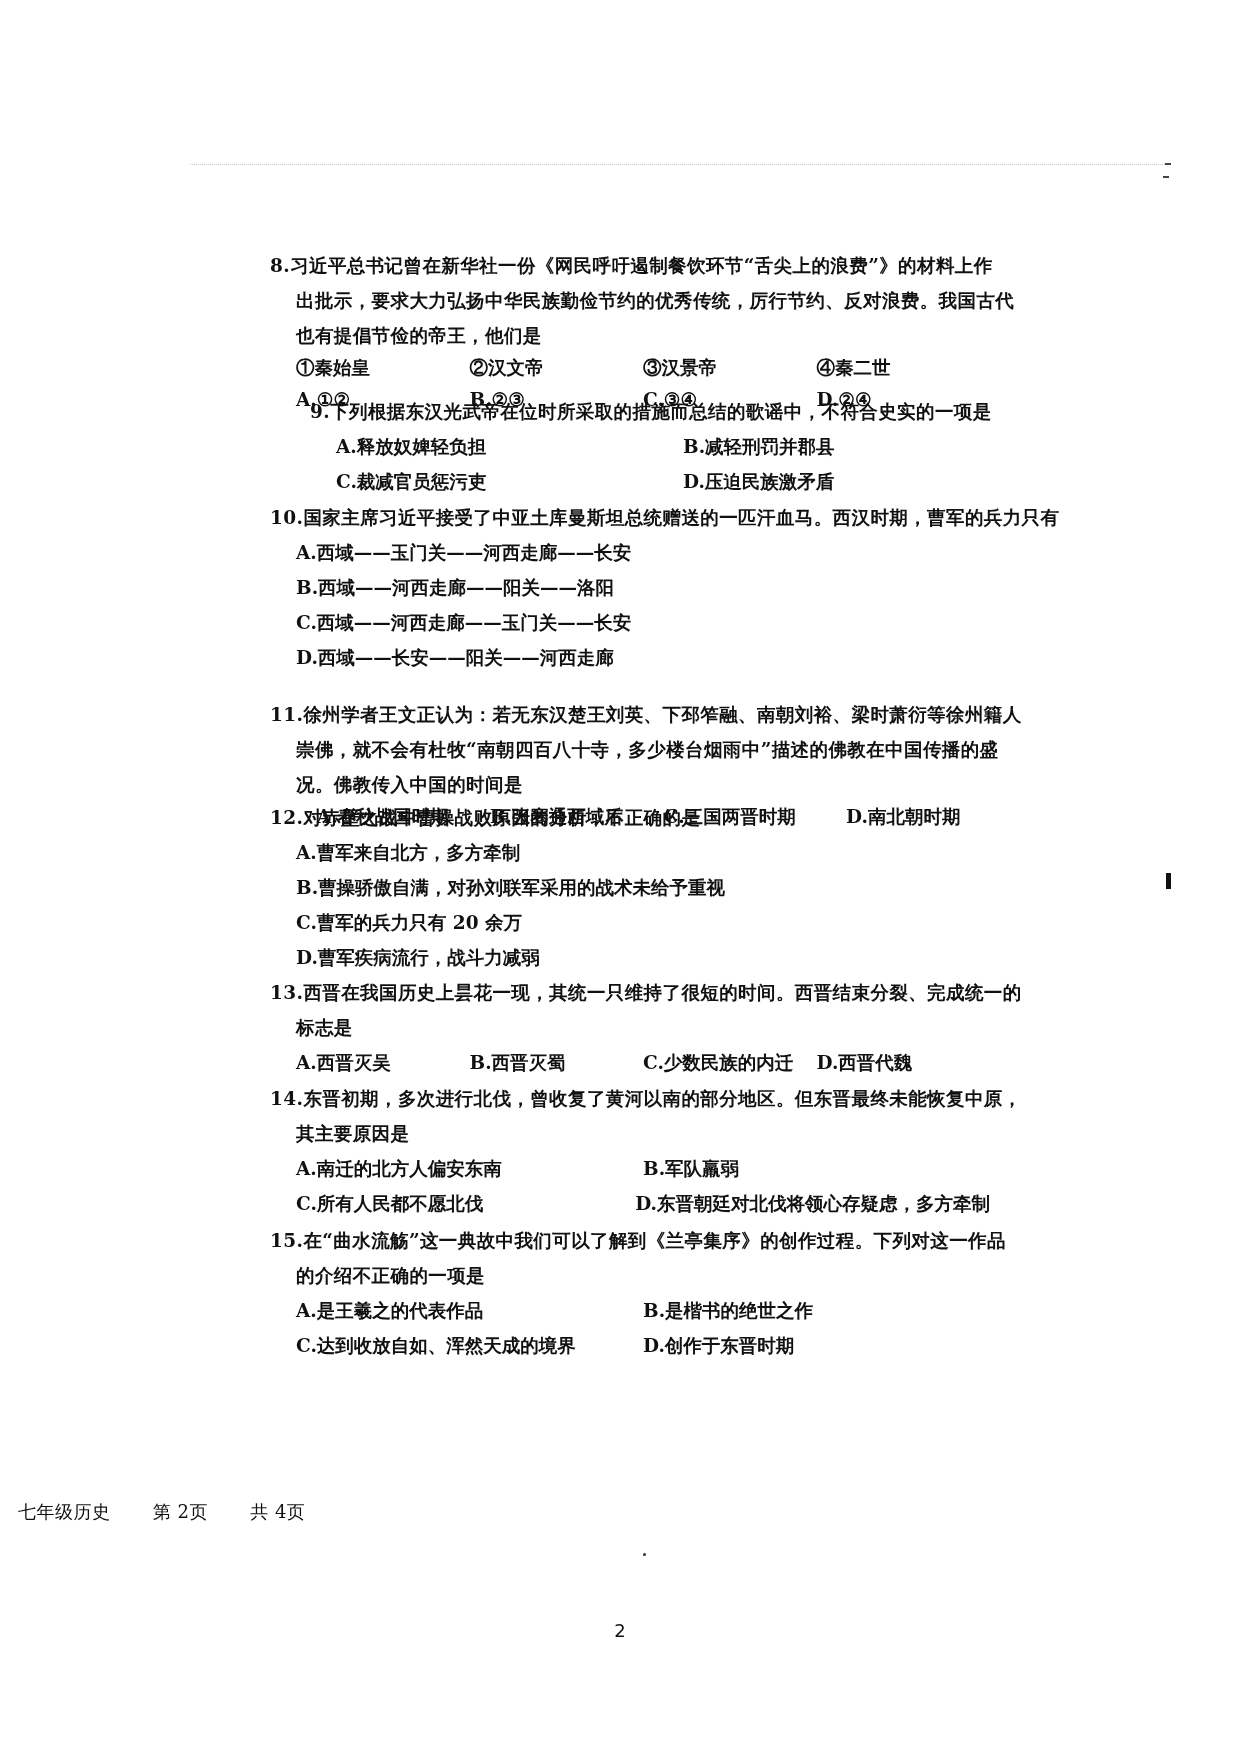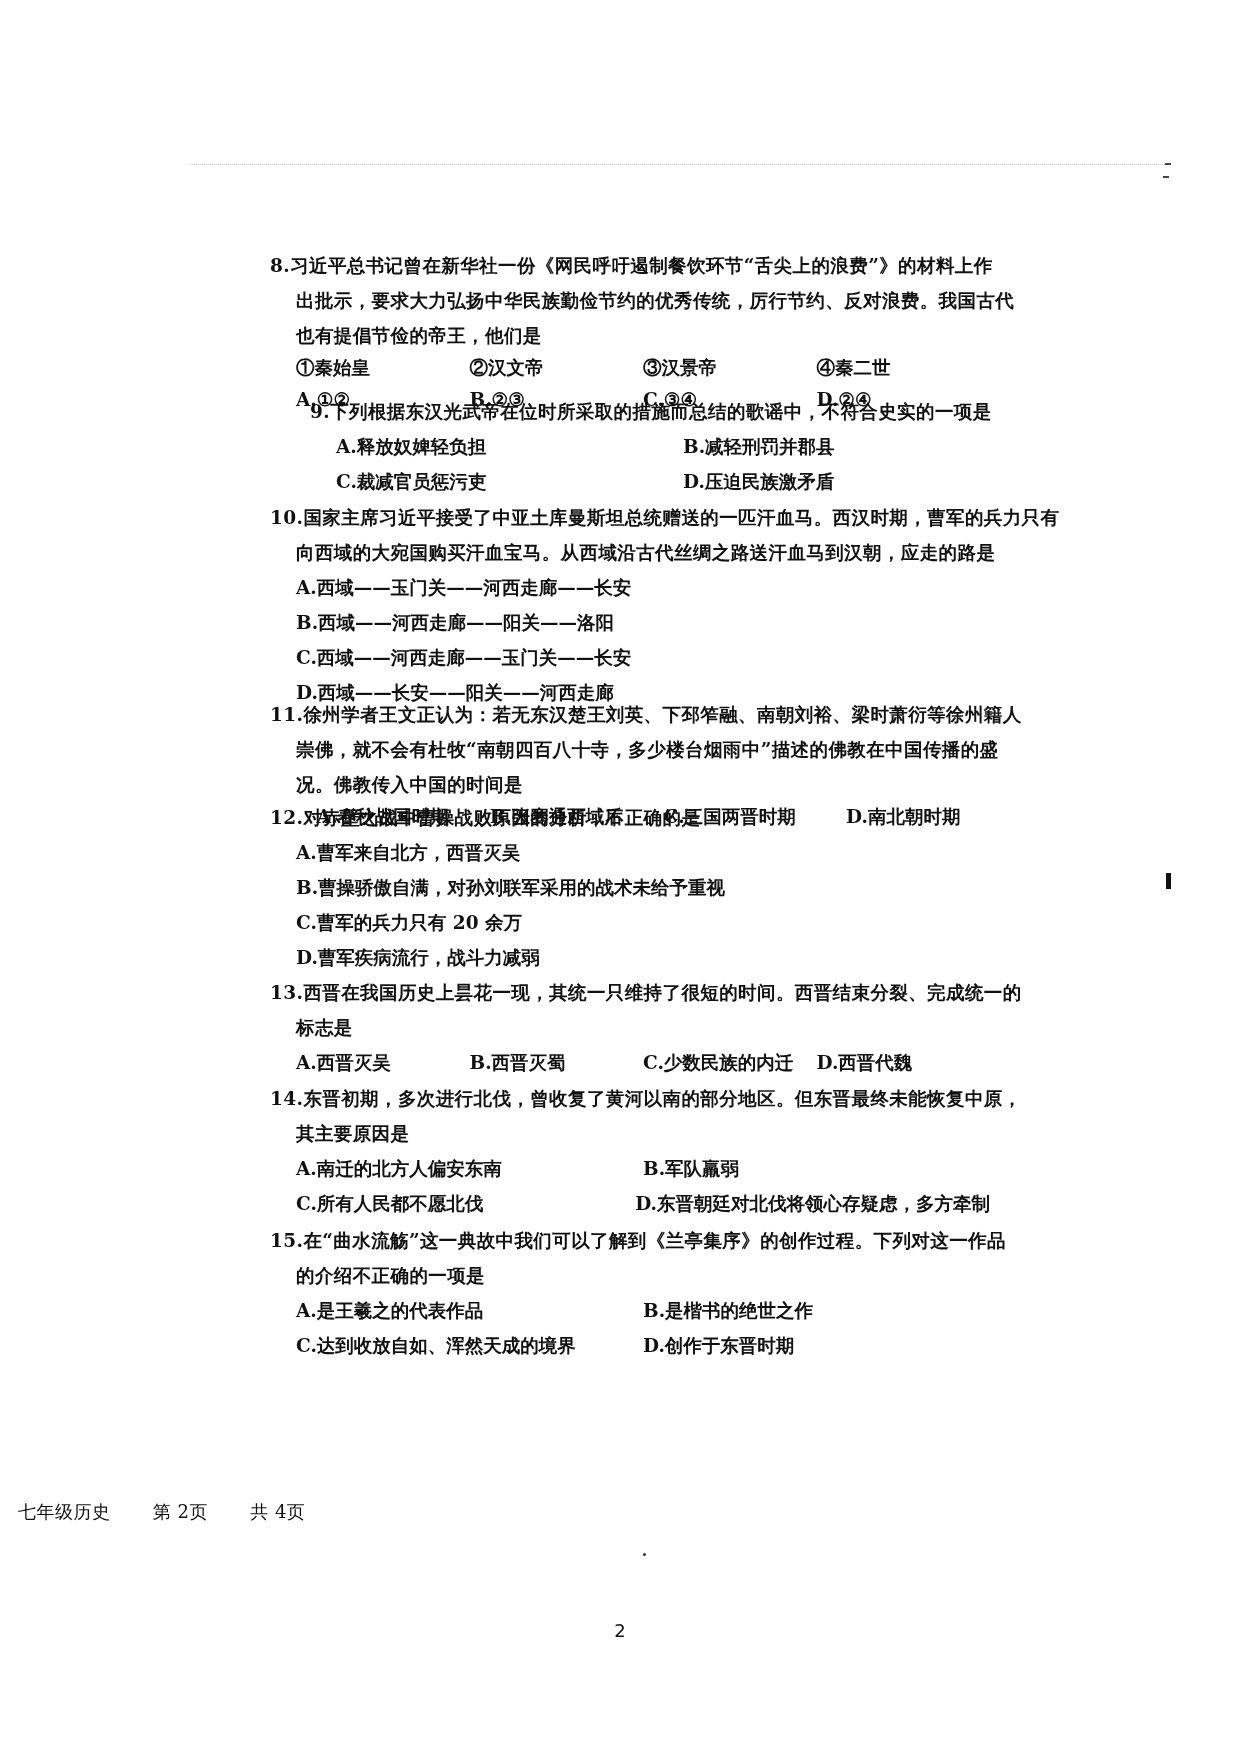--- a/index.html
+++ b/index.html
@@ -74,42 +74,41 @@
       <span class="opt">B.减轻刑罚并郡县</span>
     </div>
     <div class="opts two">
       <span class="opt">C.裁减官员惩污吏</span>
       <span class="opt">D.压迫民族激矛盾</span>
     </div>
   </div>
 
   <div class="q" style="top:500px;">
     <div class="line"><span class="qnum">10.</span><span>国家主席习近平接受了中亚土库曼斯坦总统赠送的一匹汗血马。西汉时期，曹军的兵力只有</span></div>
-    <div class="line indent">向西域的大宛国购买汗血宝马。从西域沿古代丝绸之路送汗血马到汉朝，应走的路是</div>
     <div class="opts one">A.西域——玉门关——河西走廊——长安</div>
     <div class="opts one">B.西域——河西走廊——阳关——洛阳</div>
     <div class="opts one">C.西域——河西走廊——玉门关——长安</div>
     <div class="opts one">D.西域——长安——阳关——河西走廊</div>
   </div>
 
   <div class="q" style="top:697px;">
     <div class="line"><span class="qnum">11.</span><span>徐州学者王文正认为：若无东汉楚王刘英、下邳笮融、南朝刘裕、梁时萧衍等徐州籍人</span></div>
     <div class="line indent">崇佛，就不会有杜牧“南朝四百八十寺，多少楼台烟雨中”描述的佛教在中国传播的盛</div>
     <div class="line indent">况。佛教传入中国的时间是</div>
     <div class="opts four" style="margin-top:-3px;text-align:center;">
       <span class="opt" style="width:182px">A.春秋战国时期</span>
       <span class="opt" style="width:182px">B.张骞通西域后</span>
       <span class="opt" style="width:182px">C.三国两晋时期</span>
       <span class="opt">D.南北朝时期</span>
     </div>
   </div>
 
   <div class="q" style="top:800px;">
     <div class="line"><span class="qnum">12.</span><span>对赤壁之战中曹操战败原因的分析，不正确的是</span></div>
-    <div class="opts one">A.曹军来自北方，西晋灭吴</div>
+    <div class="opts one">A.曹军来自北方，多方牵制</div>
     <div class="opts one">B.曹操骄傲自满，对孙刘联军采用的战术未给予重视</div>
     <div class="opts one">C.曹军的兵力只有 20 余万</div>
     <div class="opts one">D.曹军疾病流行，战斗力减弱</div>
   </div>
 
   <div class="q" style="top:975px;">
     <div class="line"><span class="qnum">13.</span><span>西晋在我国历史上昙花一现，其统一只维持了很短的时间。西晋结束分裂、完成统一的</span></div>
     <div class="line indent">标志是</div>
     <div class="opts four">
       <span class="opt">A.西晋灭吴</span>

